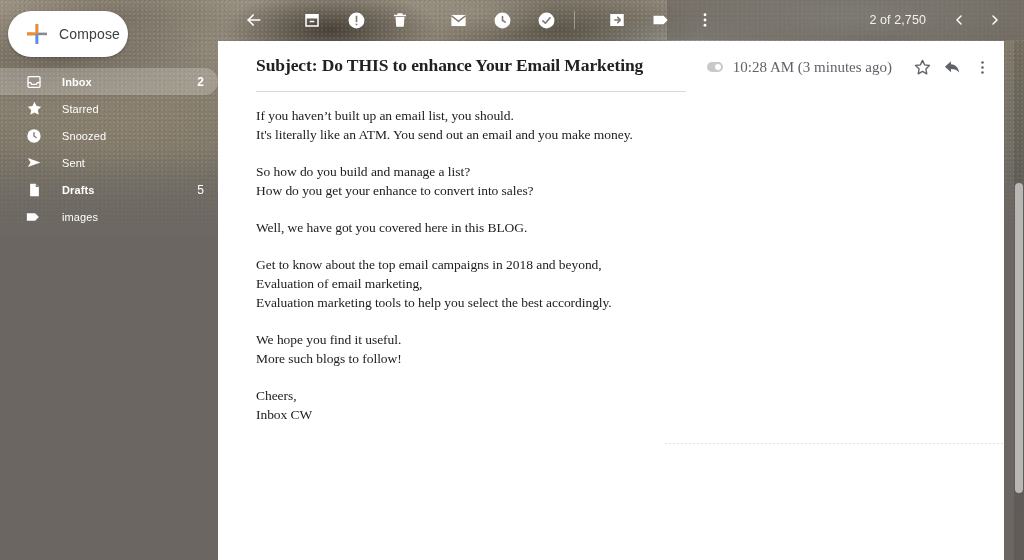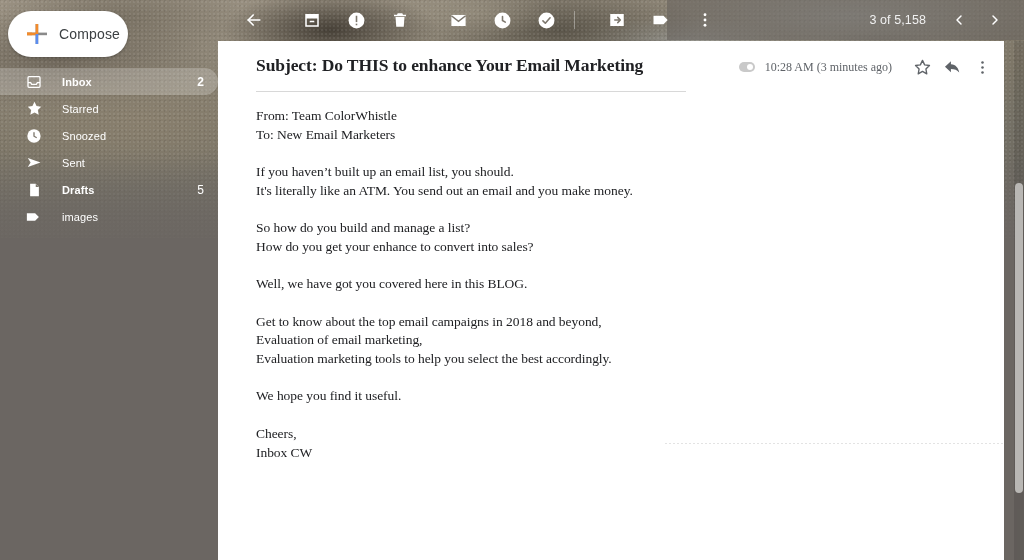--- a/index.html
+++ b/index.html
@@ -135,21 +135,21 @@
   }
   #head-right .hr-chip{
     width:16px;height:10px;border-radius:5px;background:#c9c9c9;
     position:relative;margin-right:8px;
   }
   #head-right .hr-chip::after{
     content:"";position:absolute;right:2px;top:2px;width:6px;height:6px;
     border-radius:50%;background:#ffffff;
   }
   #head-right .time{
-    font-size:12px;color:#5f6368;white-space:nowrap;margin-right:14px;
+    font-size:15px;color:#5f6368;white-space:nowrap;margin-right:14px;
   }
   #head-right .hicon{
     width:28px;height:28px;display:flex;align-items:center;justify-content:center;
     color:#5f6368;cursor:pointer;border-radius:50%;
   }
 
   #email-body{
     position:absolute;left:38px;top:66px;width:700px;
     font-size:13.5px;color:#202124;line-height:18.8px;letter-spacing:-.05px;
   }
@@ -257,21 +257,21 @@
 
   <div class="tb-icon" title="More">
     <svg width="18" height="18" viewBox="0 0 24 24" fill="currentColor">
         <circle cx="12" cy="5" r="1.9"></circle>
         <circle cx="12" cy="12" r="1.9"></circle>
         <circle cx="12" cy="19" r="1.9"></circle>
       </svg>
   </div>
 
   <div id="pager">
-    <span class="count">3 of 5,158</span>
+    <span class="count">2 of 2,750</span>
     <div class="chev">
       <svg width="16" height="16" viewBox="0 0 24 24" fill="none" stroke="currentColor" stroke-width="2.2" stroke-linecap="round" stroke-linejoin="round">
           <polyline points="15 18 9 12 15 6"></polyline>
         </svg>
     </div>
     <div class="chev">
       <svg width="16" height="16" viewBox="0 0 24 24" fill="none" stroke="currentColor" stroke-width="2.2" stroke-linecap="round" stroke-linejoin="round">
           <polyline points="9 18 15 12 9 6"></polyline>
         </svg>
     </div>
@@ -386,41 +386,38 @@
             <circle cx="12" cy="5" r="1.8"></circle>
             <circle cx="12" cy="12" r="1.8"></circle>
             <circle cx="12" cy="19" r="1.8"></circle>
           </svg>
       </span>
     </div>
   </div>
 
   <div id="email-body">
     <p>
-      <span class="ln">From: Team ColorWhistle</span>
-      <span class="ln">To: New Email Marketers</span>
-    </p>
-    <p>
       <span class="ln">If you haven’t built up an email list, you should.</span>
       <span class="ln">It's literally like an ATM. You send out an email and you make money.</span>
     </p>
     <p>
       <span class="ln">So how do you build and manage a list?</span>
       <span class="ln">How do you get your enhance to convert into sales?</span>
     </p>
     <p>
       <span class="ln">Well, we have got you covered here in this BLOG.</span>
     </p>
     <p>
       <span class="ln">Get to know about the top email campaigns in 2018 and beyond,</span>
       <span class="ln">Evaluation of email marketing,</span>
       <span class="ln">Evaluation marketing tools to help you select the best accordingly.</span>
     </p>
     <p>
       <span class="ln">We hope you find it useful.</span>
+      <span class="ln">More such blogs to follow!</span>
     </p>
     <p>
       <span class="ln">Cheers,</span>
       <span class="ln">Inbox CW</span>
     </p>
   </div>
 
   <div id="body-rule"></div>
 </div>
 

